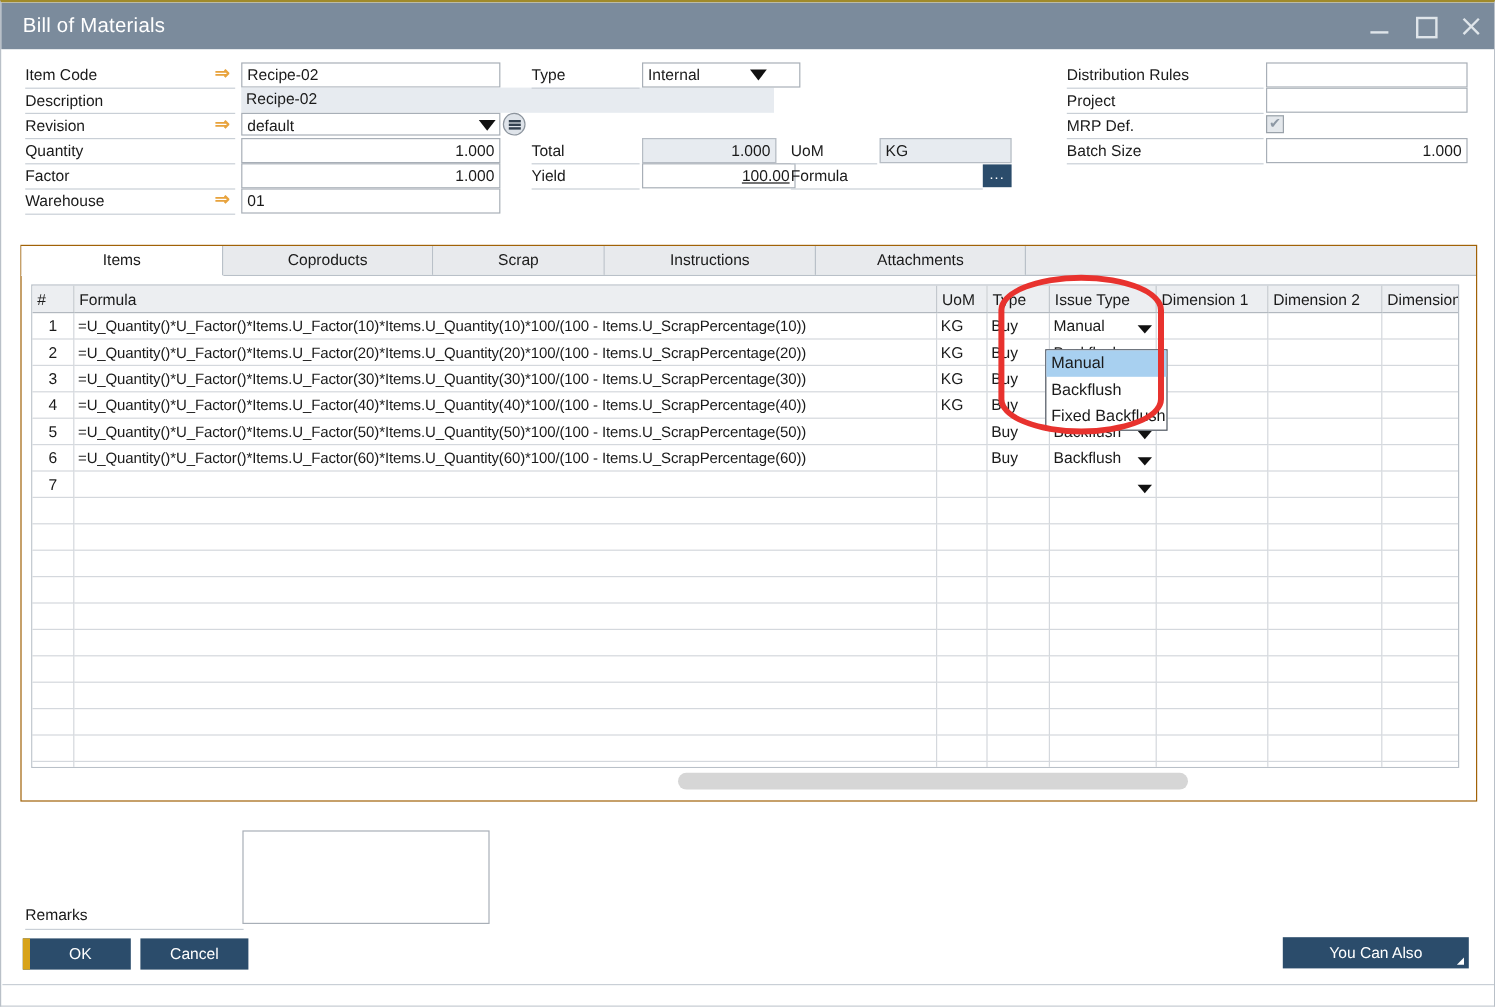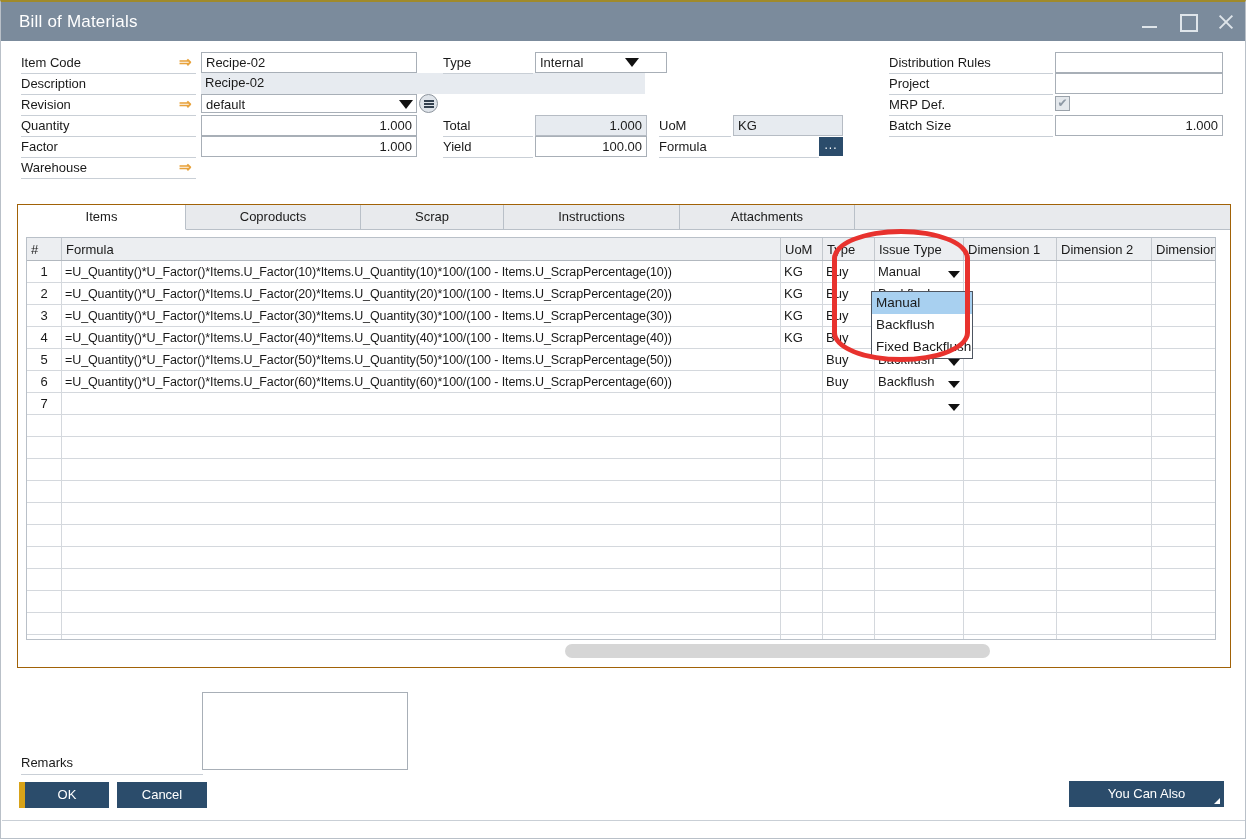--- a/index.html
+++ b/index.html
@@ -428,33 +428,34 @@
     <div class="lbl-underline" style="left:20px; top:95px; width:175px;"></div>
     <div class="inp num" style="left:200px; top:74px; width:216px; height:21px; line-height:20px;">1.000</div>
 
     <div class="fld-label" style="left:20px; top:98px;">Factor</div>
     <div class="lbl-underline" style="left:20px; top:116px; width:175px;"></div>
     <div class="inp num" style="left:200px; top:95px; width:216px; height:21px; line-height:20px;">1.000</div>
 
     <div class="fld-label" style="left:20px; top:119px;">Warehouse</div>
     <div class="lbl-underline" style="left:20px; top:137px; width:175px;"></div>
     <div class="arrow-ind" style="left:178px; top:118px;">⇒</div>
+    <div class="inp" style="left:200px; top:116px; width:216px; height:21px; line-height:20px;">01</div>
 
     <div class="fld-label" style="left:442px; top:14px;">Type</div>
     <div class="lbl-underline" style="left:442px; top:32px; width:90px;"></div>
     <div class="inp" style="left:534px; top:11px; width:132px; height:21px; line-height:20px;">Internal</div>
     <div class="caret" style="left:624px; top:17px;"></div>
 
     <div class="fld-label" style="left:442px; top:77px;">Total</div>
     <div class="lbl-underline" style="left:442px; top:95px; width:90px;"></div>
     <div class="inp ro num" style="left:534px; top:74px; width:112px; height:21px; line-height:20px;">1.000</div>
 
     <div class="fld-label" style="left:442px; top:98px;">Yield</div>
     <div class="lbl-underline" style="left:442px; top:116px; width:90px;"></div>
-    <div class="inp num" style="left:534px; top:95px; width:112px; height:21px; line-height:20px;">100.00</div>
+    <div class="inp num" style="left:534px; top:95px; width:128px; height:21px; line-height:20px;text-decoration:underline;">100.00</div>
 
     <div class="fld-label" style="left:658px; top:77px;">UoM</div>
     <div class="lbl-underline" style="left:658px; top:95px; width:72px;"></div>
     <div class="inp ro" style="left:732px; top:74px; width:110px; height:21px; line-height:20px;">KG</div>
 
     <div class="fld-label" style="left:658px; top:98px;">Formula</div>
     <div class="lbl-underline" style="left:658px; top:116px; width:160px;"></div>
     <div class="dots-btn" style="left:818px; top:96px; width:24px; height:19px;">...</div>
 
     <div class="fld-label" style="left:888px; top:14px;">Distribution Rules</div>

